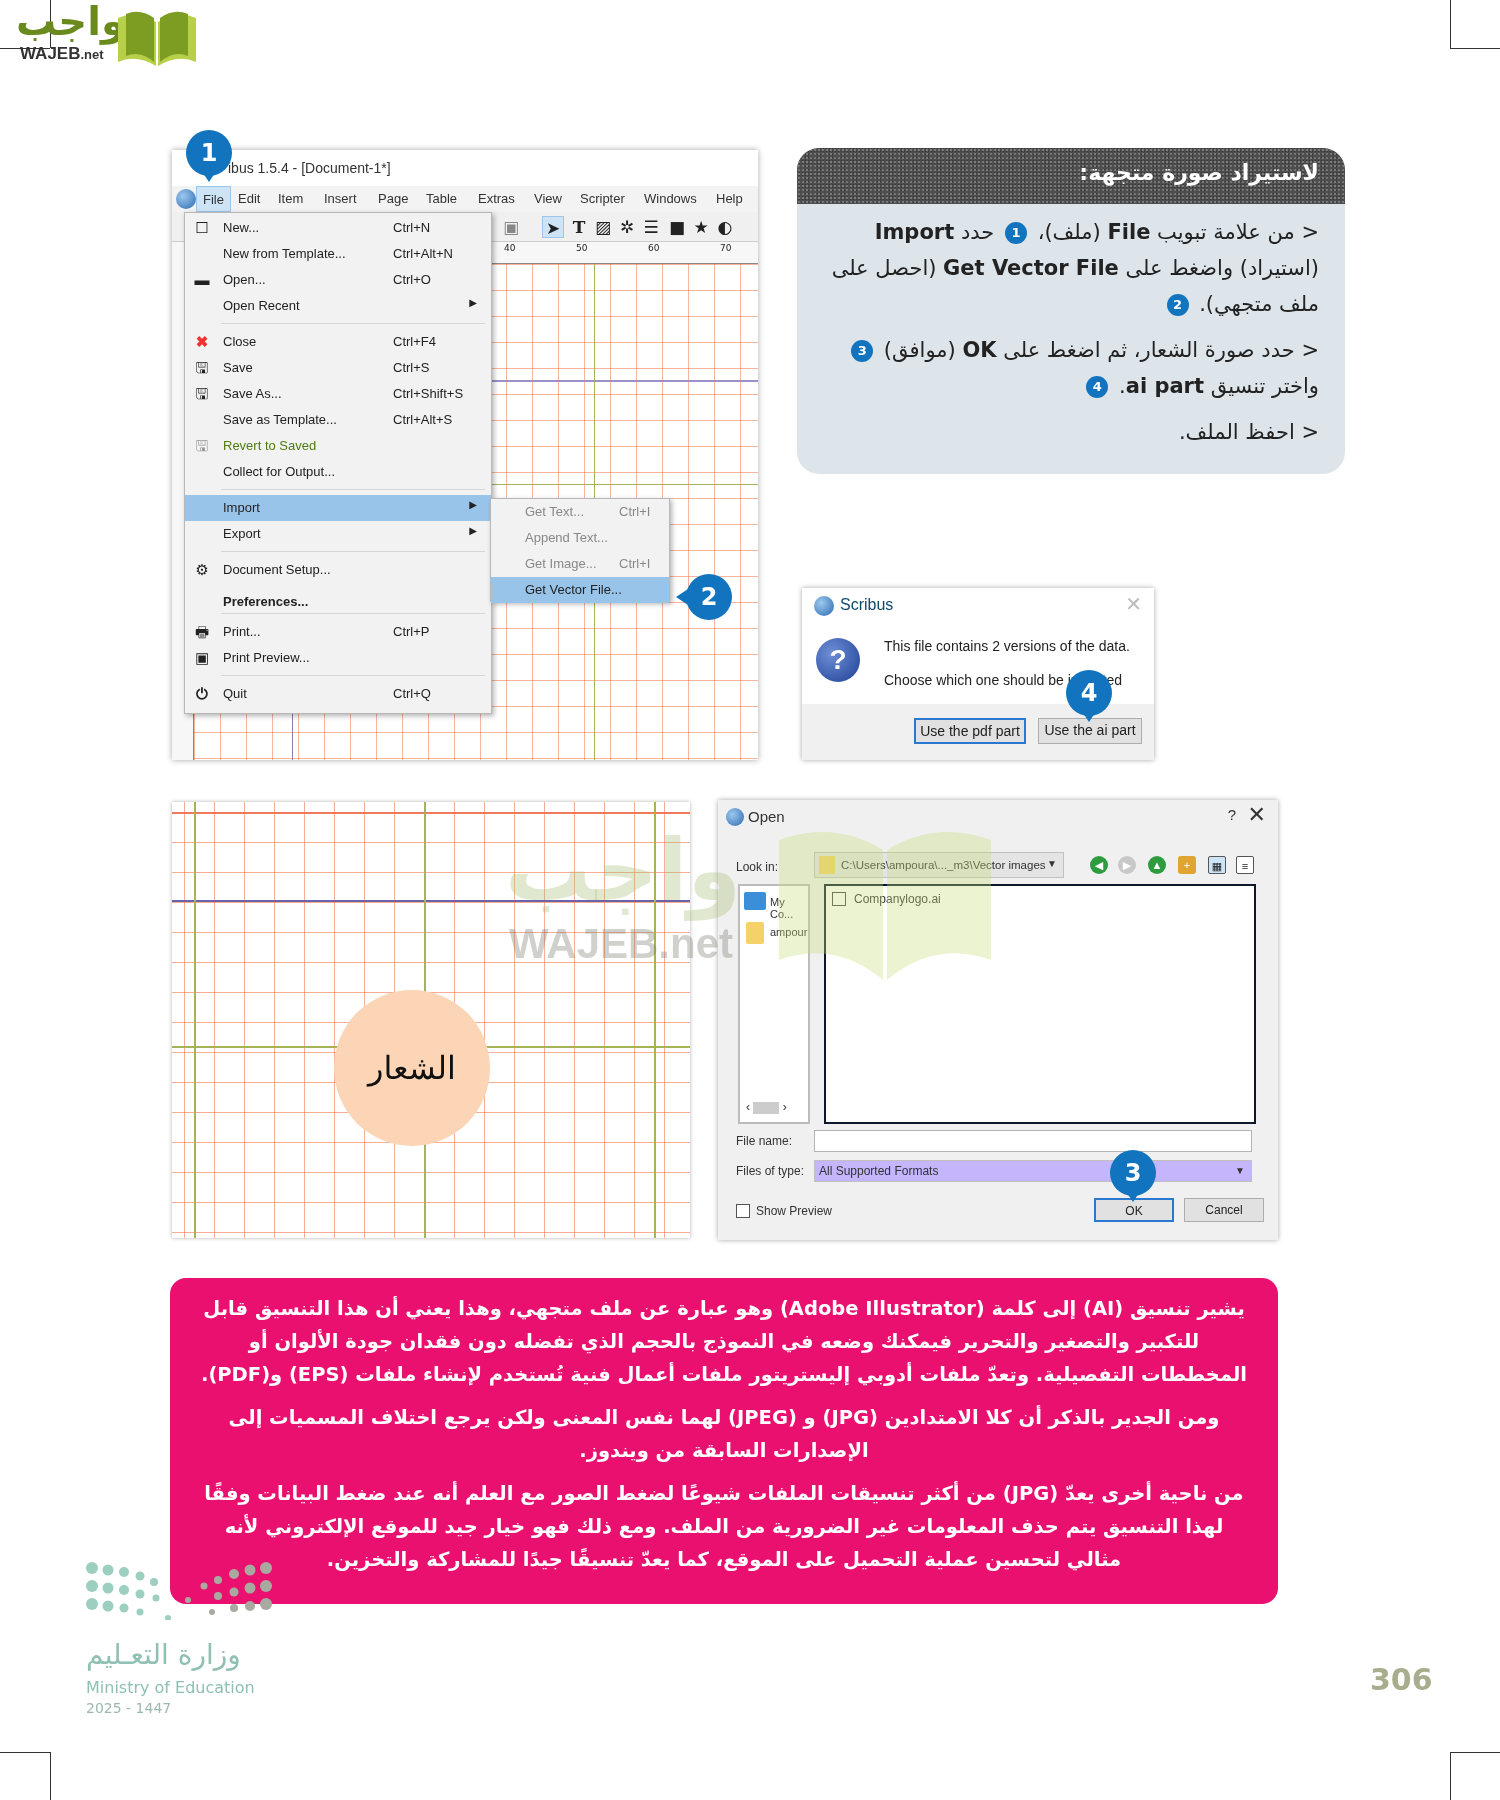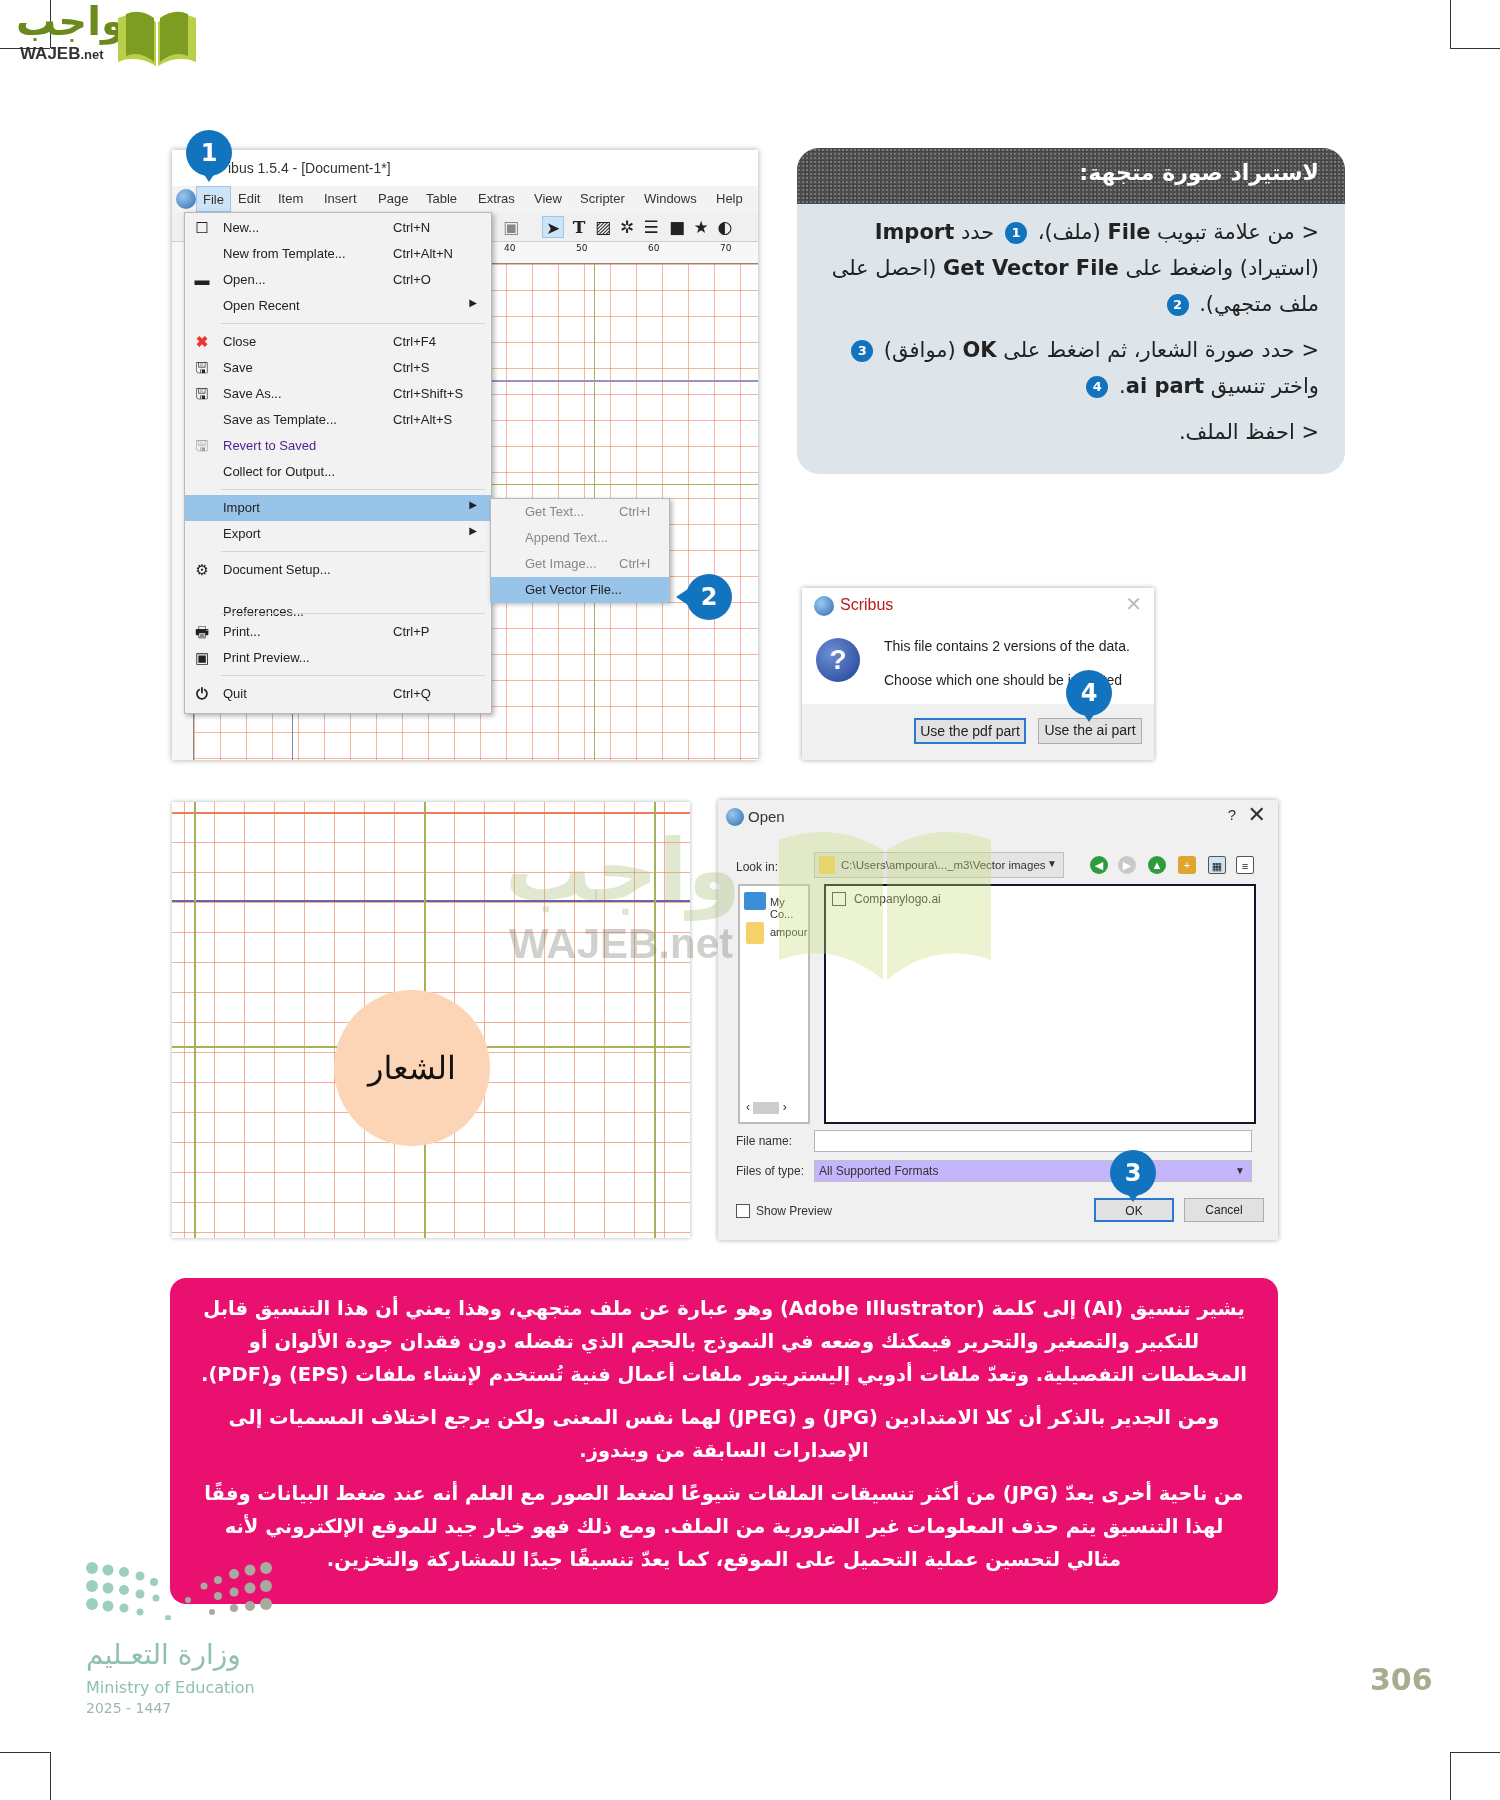--- a/index.html
+++ b/index.html
@@ -36,21 +36,21 @@
   .tool { position: absolute; top: 4px; width: 22px; height: 22px; font-size: 17px; text-align: center; line-height: 22px; color: #222; }
   .tool.sel { background: #cde4f7; border: 1px solid #9fc6ea; }
 
   
   .file-menu { position: absolute; left: 12px; top: 62px; width: 308px; height: 502px; background: #f2f2f2; border: 1px solid #b8b8b8; box-shadow: 2px 2px 5px rgba(0,0,0,0.3); font-family: "Liberation Sans", sans-serif; font-size: 13px; color: #222; }
   .fm-item { position: absolute; left: 0; width: 100%; height: 26px; }
   .fm-item .ic { position: absolute; left: 8px; top: 4px; width: 18px; height: 18px; font-size: 15px; line-height: 18px; text-align: center; }
   .fm-item .lb { position: absolute; left: 38px; top: 5px; }
   .fm-item .sc { position: absolute; left: 208px; top: 5px; }
   .fm-item .arrow { position: absolute; right: 14px; top: 4px; font-size: 10px; }
-  .fm-item.disabled .lb { color: #4c1d95; }
+  .fm-item.disabled .lb { color: #4d7c0f; }
   .fm-item.hl { background: #99c4ea; }
   .fm-sep { position: absolute; left: 36px; right: 6px; height: 1px; background: #d6d6d6; }
 
   
   .sub-menu { position: absolute; left: 318px; top: 348px; width: 180px; height: 104px; background: #f2f2f2; border: 1px solid #b8b8b8; box-shadow: 2px 2px 5px rgba(0,0,0,0.3); font-family: "Liberation Sans", sans-serif; font-size: 13px; }
   .sub-item { position: absolute; left: 0; width: 100%; height: 26px; }
   .sub-item .lb { position: absolute; left: 34px; top: 5px; }
   .sub-item .sc { position: absolute; left: 128px; top: 5px; color: #888; }
   .sub-item.disabled .lb { color: #888; }
   .sub-item.hl { background: #99c4ea; }
@@ -68,21 +68,21 @@
     background-image: radial-gradient(rgba(255,255,255,0.25) 1px, transparent 1px), radial-gradient(rgba(0,0,0,0.35) 1px, transparent 1px);
     background-size: 4px 4px, 3px 3px; background-position: 0 0, 1px 2px;
     color: #fff; font-size: 22px; font-weight: bold; padding: 12px 26px 0 0; }
   .instr-body { position: absolute; right: 26px; left: 26px; top: 66px; font-size: 21px; line-height: 36px; color: #222; }
   .instr-body .step { margin-bottom: 10px; }
   .instr-body b { font-family: "DejaVu Sans", sans-serif; font-weight: bold; }
   .num-dot { display: inline-block; width: 22px; height: 22px; border-radius: 50%; background: #1274bf; color: #fff; font-size: 13px; font-weight: bold; text-align: center; line-height: 22px; vertical-align: 2px; margin: 0 4px; }
 
   
   .dlg { left: 802px; top: 588px; width: 352px; height: 172px; background: #fff; box-shadow: 0 0 5px rgba(0,0,0,0.35); font-family: "Liberation Sans", sans-serif; }
-  .dlg-title { position: absolute; left: 38px; top: 8px; font-size: 16px; color: #b91c1c; }
+  .dlg-title { position: absolute; left: 38px; top: 8px; font-size: 16px; color: #0c4a6e; }
   .dlg-appico { position: absolute; left: 12px; top: 8px; width: 20px; height: 20px; border-radius: 50%; background: radial-gradient(circle at 35% 35%, #9cc8ef, #2c6ab0); }
   .dlg-close { position: absolute; right: 12px; top: 4px; font-size: 20px; color: #bbb; }
   .dlg-q { position: absolute; left: 14px; top: 50px; width: 44px; height: 44px; border-radius: 50%; background: radial-gradient(circle at 35% 35%, #6e8fd6, #1d3f93); color: #fff; font-size: 28px; font-weight: bold; text-align: center; line-height: 44px; }
   .dlg-msg1 { position: absolute; left: 82px; top: 50px; font-size: 14px; color: #222; }
   .dlg-msg2 { position: absolute; left: 82px; top: 84px; font-size: 14px; color: #222; }
   .dlg-foot { position: absolute; left: 0; top: 116px; width: 100%; height: 56px; background: #f0f0f0; }
   .btn { position: absolute; height: 26px; font-size: 14px; font-family: "Liberation Sans", sans-serif; color: #222; text-align: center; line-height: 22px; background: #e1e1e1; border: 1px solid #adadad; }
   .btn.primary { border: 2px solid #2b78d0; }
 
   
@@ -247,21 +247,21 @@
       </div>
     <div class="fm-item" style="top:308px;">
         <span class="lb">Export</span>
         <span class="arrow">▶</span>
       </div>
     <div class="fm-sep" style="top:338px;"></div>
     <div class="fm-item" style="top:344px;">
         <span class="ic">⚙</span>
         <span class="lb">Document Setup...</span>
       </div>
-    <div class="fm-item" style="top:386px;">
+    <div class="fm-item" style="top:376px;font-weight:bold;">
         <span class="lb">Preferences...</span>
       </div>
     <div class="fm-sep" style="top:400px;"></div>
     <div class="fm-item" style="top:406px;">
         <span class="ic">🖶</span>
         <span class="lb">Print...</span>
         <span class="sc">Ctrl+P</span>
       </div>
     <div class="fm-item" style="top:432px;">
         <span class="ic">▣</span>

